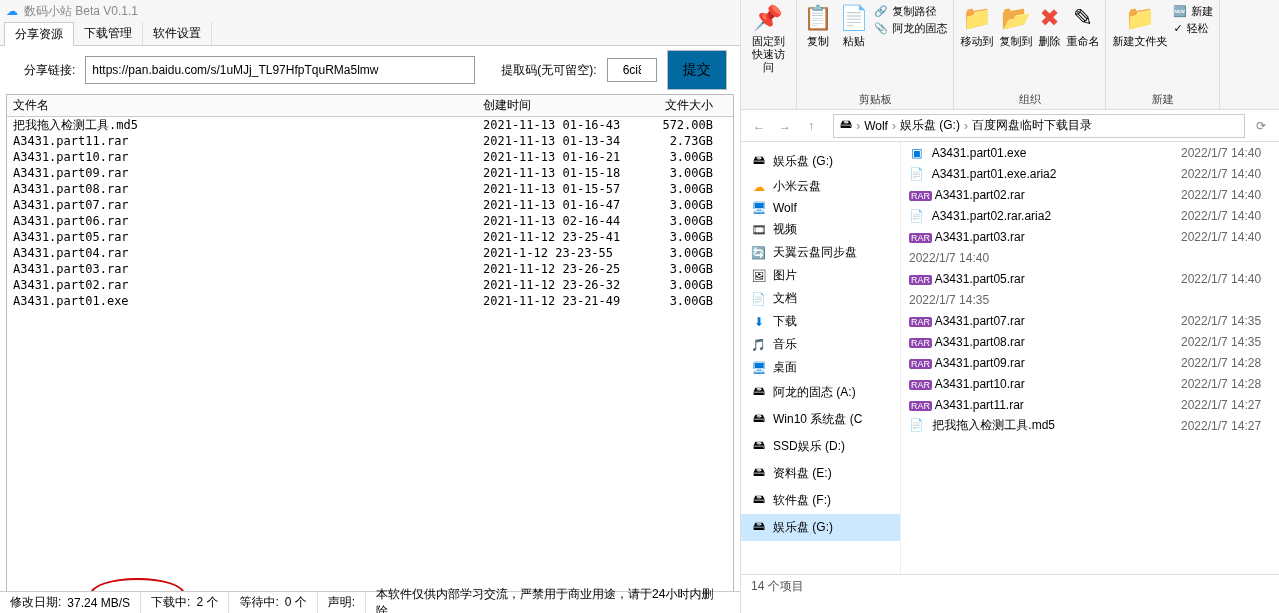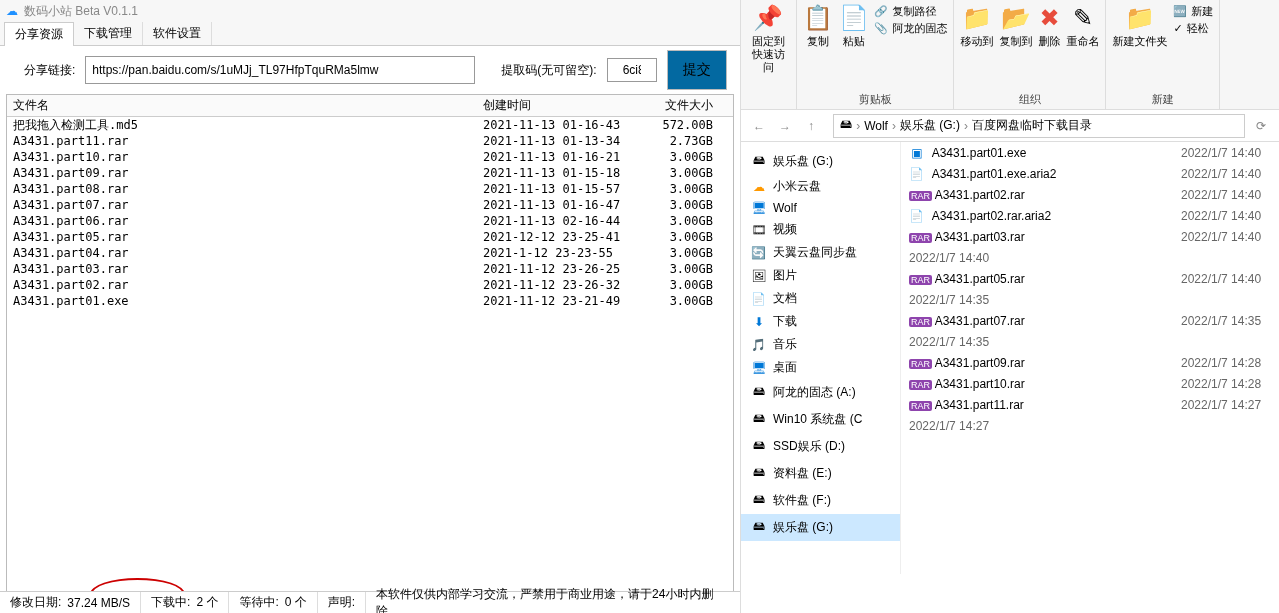--- a/index.html
+++ b/index.html
@@ -119,21 +119,21 @@
           <div class="col-date">2021-11-13 01-16-47</div>
           <div class="col-size">3.00GB</div>
         </div>
         <div class="ft-row">
           <div class="col-name">A3431.part06.rar</div>
           <div class="col-date">2021-11-13 02-16-44</div>
           <div class="col-size">3.00GB</div>
         </div>
         <div class="ft-row">
           <div class="col-name">A3431.part05.rar</div>
-          <div class="col-date">2021-12-12 23-25-41</div>
+          <div class="col-date">2021-11-12 23-25-41</div>
           <div class="col-size">3.00GB</div>
         </div>
         <div class="ft-row">
           <div class="col-name">A3431.part04.rar</div>
           <div class="col-date">2021-1-12 23-23-55</div>
           <div class="col-size">3.00GB</div>
         </div>
         <div class="ft-row">
           <div class="col-name">A3431.part03.rar</div>
           <div class="col-date">2021-11-12 23-26-25</div>
@@ -362,33 +362,38 @@
             <div class="fp-col-date" style="color:#666">2022/1/7 14:40</div>
           </div>
           <div class="fp-row">
             <div class="fp-col-date" style="color:#666">2022/1/7 14:35</div>
           </div>
           <div class="fp-row">
             <div class="fp-col-name"><span class="rar-ico">RAR</span> A3431.part07.rar</div>
             <div class="fp-col-date" style="color:#666">2022/1/7 14:35</div>
           </div>
           <div class="fp-row">
+            <div class="fp-col-name"><span class="rar-ico">RAR</span> A3431.part08.rar</div>
             <div class="fp-col-date" style="color:#666">2022/1/7 14:35</div>
           </div>
           <div class="fp-row">
             <div class="fp-col-name"><span class="rar-ico">RAR</span> A3431.part09.rar</div>
             <div class="fp-col-date" style="color:#666">2022/1/7 14:28</div>
           </div>
           <div class="fp-row">
             <div class="fp-col-name"><span class="rar-ico">RAR</span> A3431.part10.rar</div>
             <div class="fp-col-date" style="color:#666">2022/1/7 14:28</div>
           </div>
           <div class="fp-row">
             <div class="fp-col-name"><span class="rar-ico">RAR</span> A3431.part11.rar</div>
             <div class="fp-col-date" style="color:#666">2022/1/7 14:27</div>
           </div>
           <div class="fp-row">
+            <div class="fp-col-name"><span class="fp-icon">📄</span> 把我拖入检测工具.md5</div>
             <div class="fp-col-date" style="color:#666">2022/1/7 14:27</div>
           </div>
         </div>
     </div>
   </div>
+  <div class="exp-status">
+      <span>14 个项目</span>
+    </div>
 </div>
 
 </body></html>

